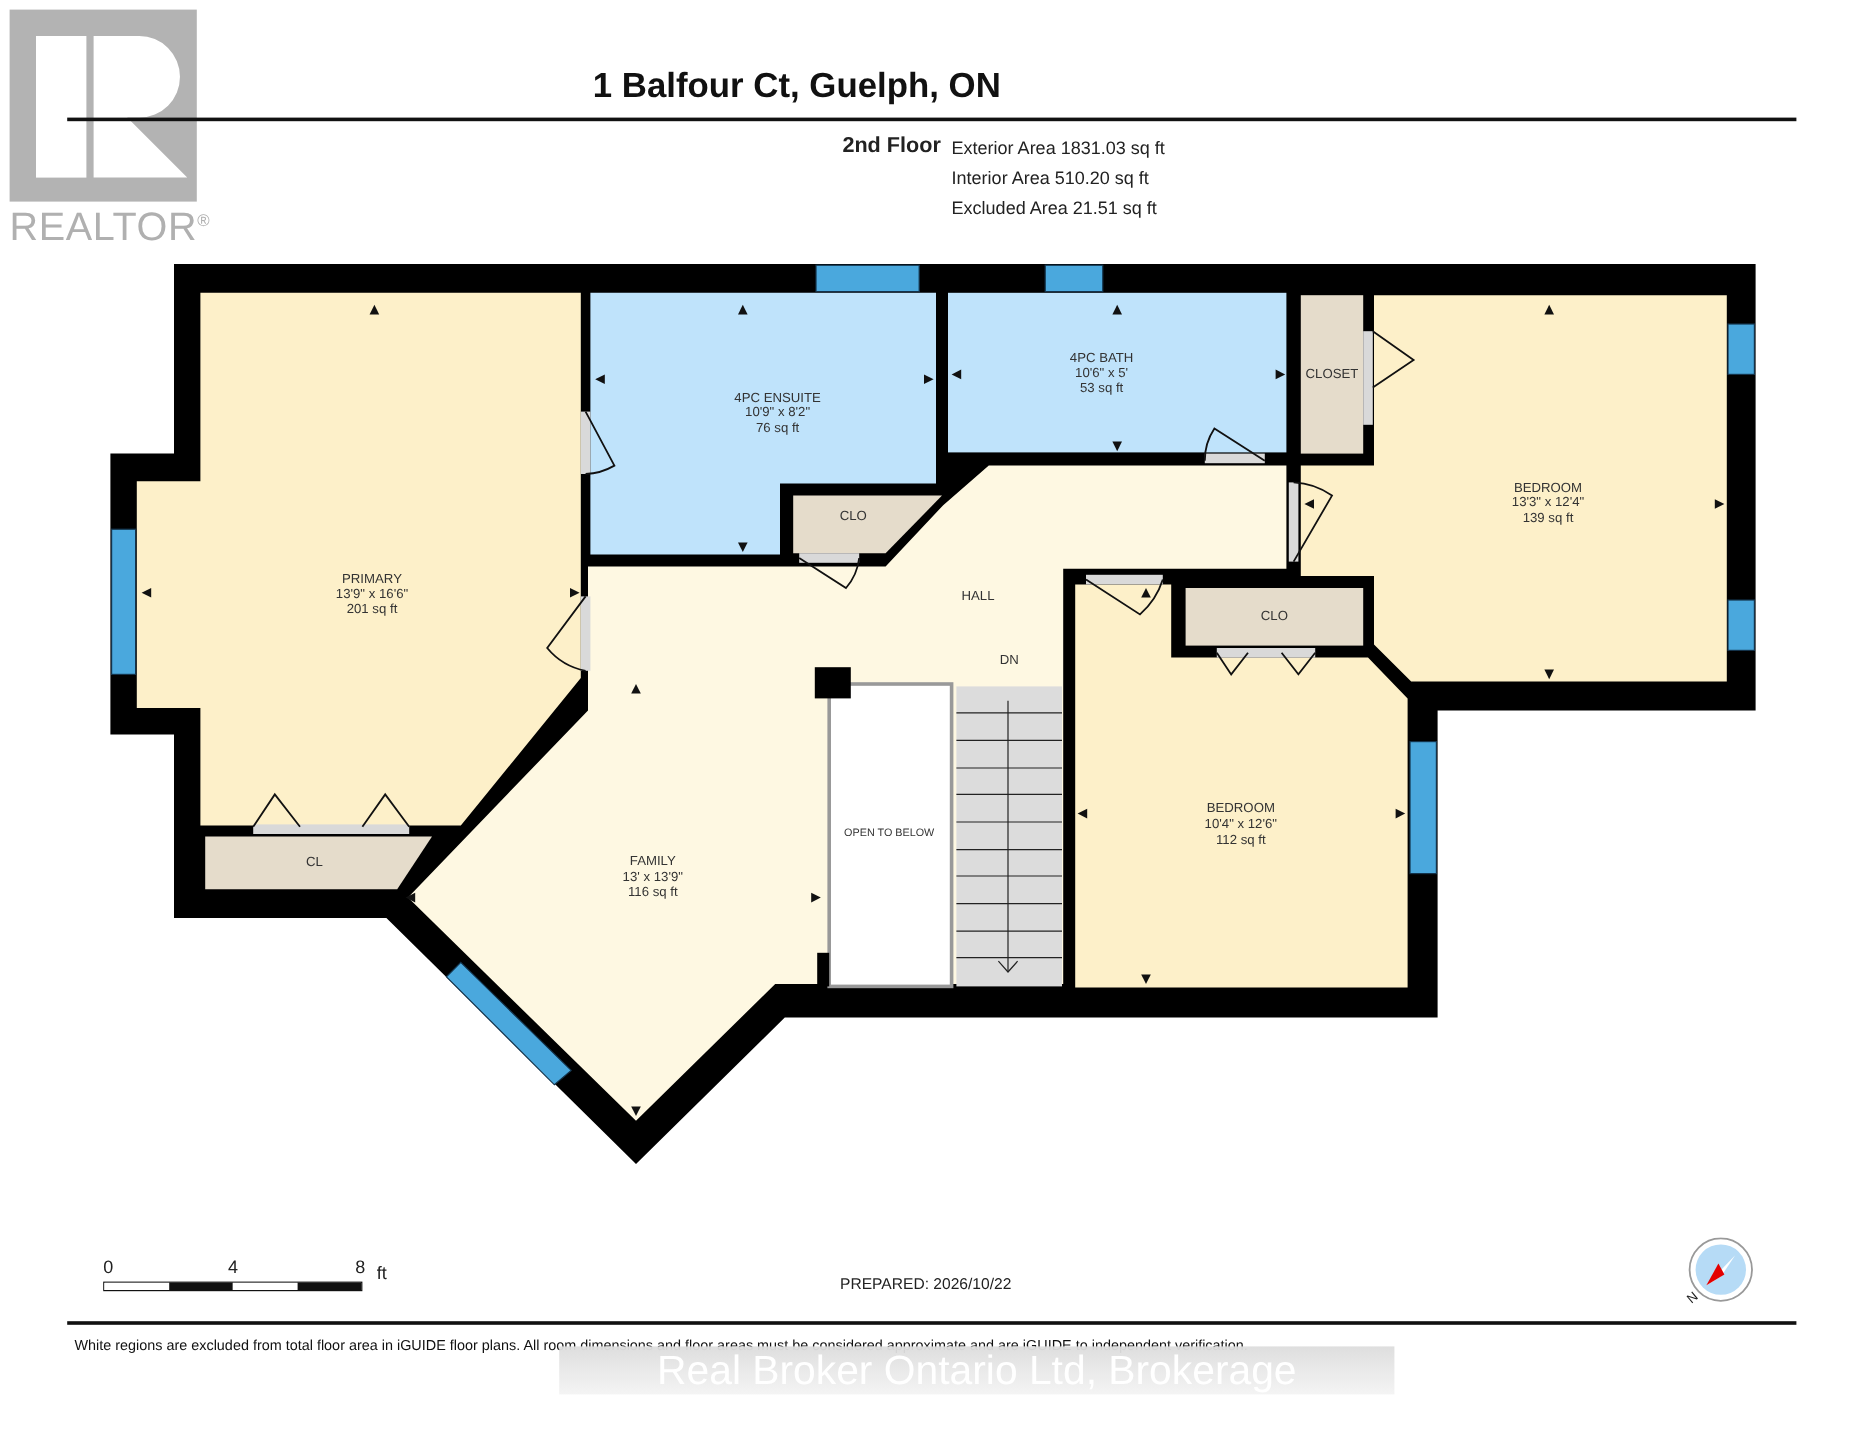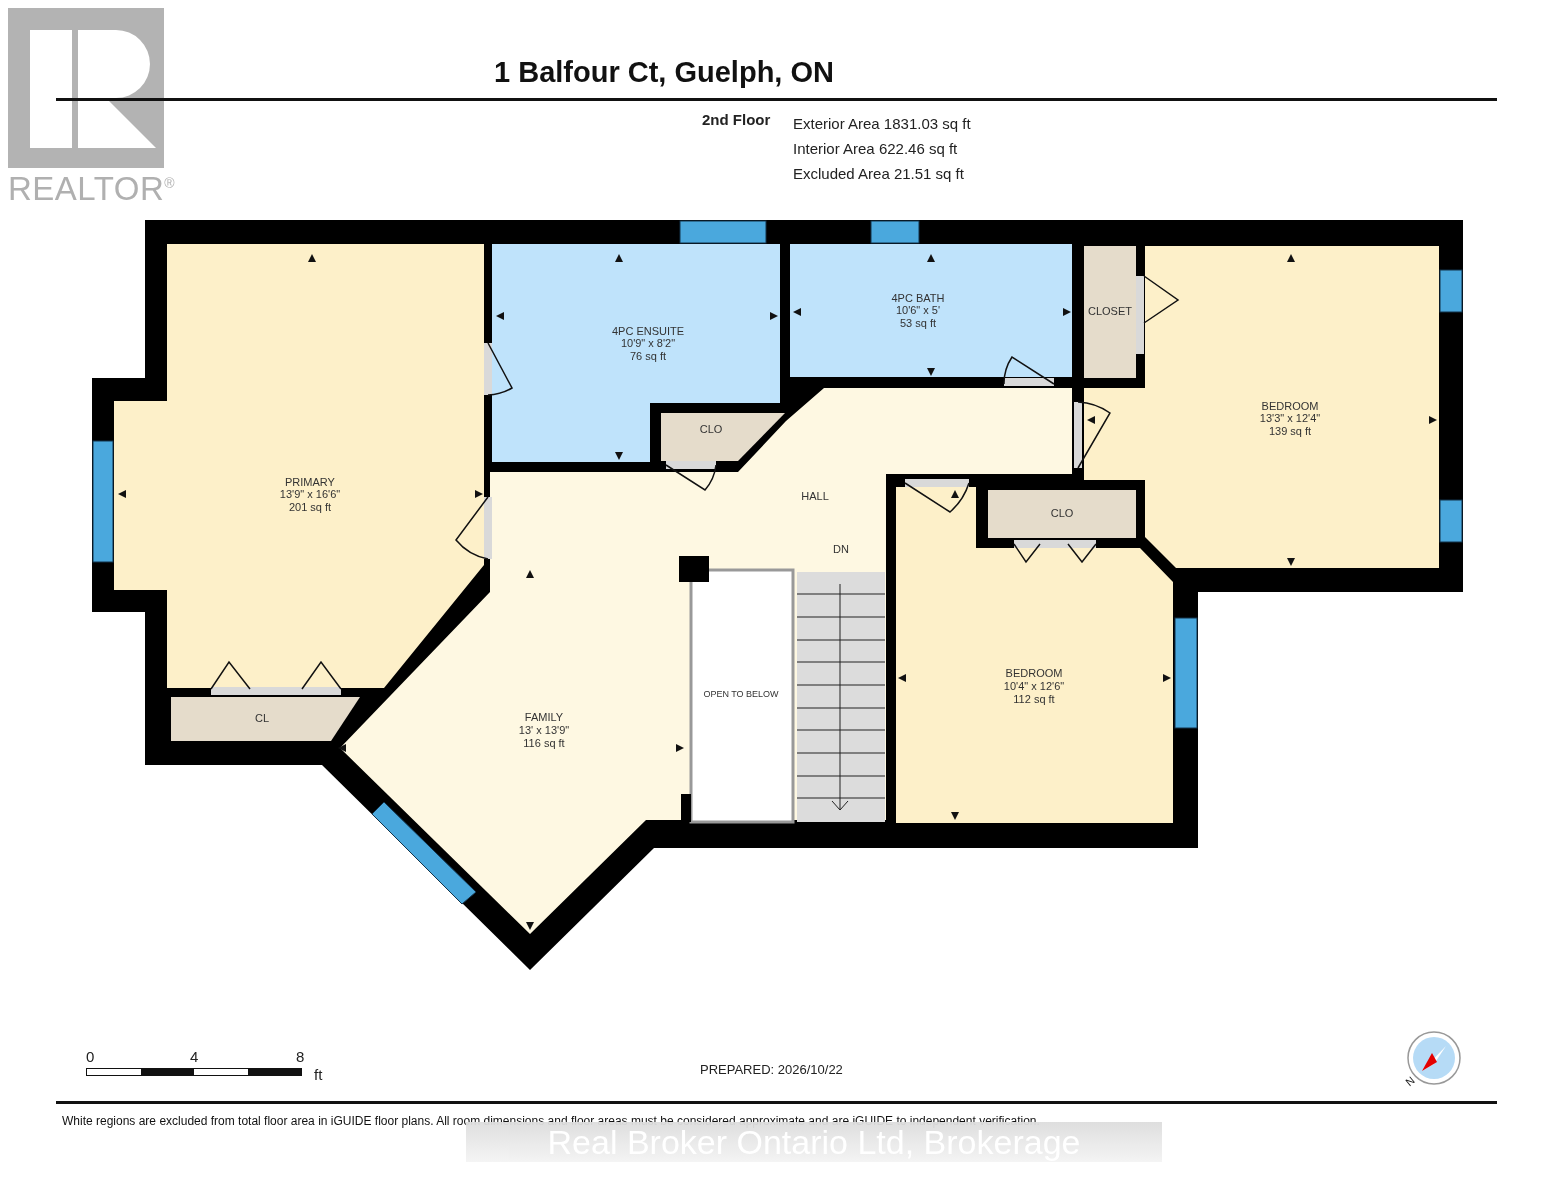--- a/index.html
+++ b/index.html
@@ -6,30 +6,30 @@
   body { width: 1553px; height: 1200px; position: relative; overflow: hidden;
          font-family: "Liberation Sans", sans-serif; color: #222; }
   .logo { position: absolute; left: 8px; top: 8px; width: 152px; }
   .logo-box { width: 156px; height: 160px; background: #b3b3b3; position: relative; }
   .logo-text { font-size: 33px; color: #b0b0b0; letter-spacing: 0.5px; margin-top: 2px; }
   .logo-text sup { font-size: 14px; }
   .title { position: absolute; left: 0; width: 1328px; top: 56px; text-align: center;
            font-size: 29px; font-weight: bold; color: #111; }
   .rule-top { position: absolute; left: 56px; top: 98px; width: 1441px; height: 3px; background: #111; }
   .rule-bottom { position: absolute; left: 56px; top: 1101px; width: 1441px; height: 3px; background: #111; }
-  .floor-label { position: absolute; left: 702px; top: 111px; font-size: 15px; font-weight: bold; }
+  .floor-label { position: absolute; left: 702px; top: 111px; font-size: 18px; font-weight: bold; }
   .areas { position: absolute; left: 793px; top: 111px; font-size: 15px; line-height: 25px; }
   svg.plan { position: absolute; left: 0; top: 0; }
   .room-text { font-size: 11px; fill: #333; text-anchor: middle; font-family: "Liberation Sans", sans-serif; }
   .scale { position: absolute; left: 86px; top: 1048px; }
   .scale-nums { position: relative; height: 18px; font-size: 15px; }
   .scale-nums span { position: absolute; top: 0; }
   .scale-bar { display: flex; border: 1px solid #111; width: 214px; height: 6px; margin-top: 2px; }
   .scale-bar div { flex: 1; }
-  .scale-unit { position: absolute; left: 228px; top: 18px; font-size: 15px; }
+  .scale-unit { position: absolute; left: 228px; top: 5px; font-size: 15px; }
   .prepared { position: absolute; left: 700px; top: 1062px; font-size: 13px; }
   .disclaimer { position: absolute; left: 62px; top: 1114px; font-size: 12px; color: #111; }
   .watermark { position: absolute; left: 466px; top: 1122px; width: 696px; height: 40px;
                font-size: 34px; color: #fff; text-align: center; line-height: 40px;
                background: linear-gradient(#ddd, #f4f4f4); opacity: 0.95; }
   .compass { position: absolute; left: 1404px; top: 1031px; }
 </style>
 </head>
 <body>
 
@@ -43,21 +43,21 @@
   </div>
   <div class="logo-text"><span>REALTOR</span><sup>®</sup></div>
 </div>
 
 <div class="title">1 Balfour Ct, Guelph, ON</div>
 <div class="rule-top"></div>
 
 <div class="floor-label">2nd Floor</div>
 <div class="areas">
   <div>Exterior Area 1831.03 sq ft</div>
-  <div>Interior Area 622.46 sq ft</div>
+  <div>Interior Area 510.20 sq ft</div>
   <div>Excluded Area 21.51 sq ft</div>
 </div>
 
 <svg class="plan" width="1553" height="1200" viewBox="0 0 1553 1200">
 
   <g fill="#000">
     <path d="M145 220 H1463 V592 H1198 V848 H654 L530 970 L322 765 H145 V612 H92 V378 H145 Z"></path>
   </g>
 
   <g>

